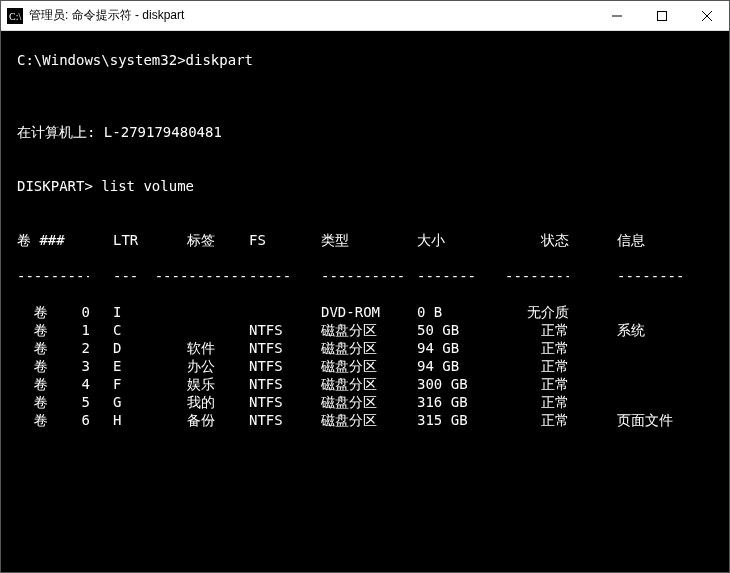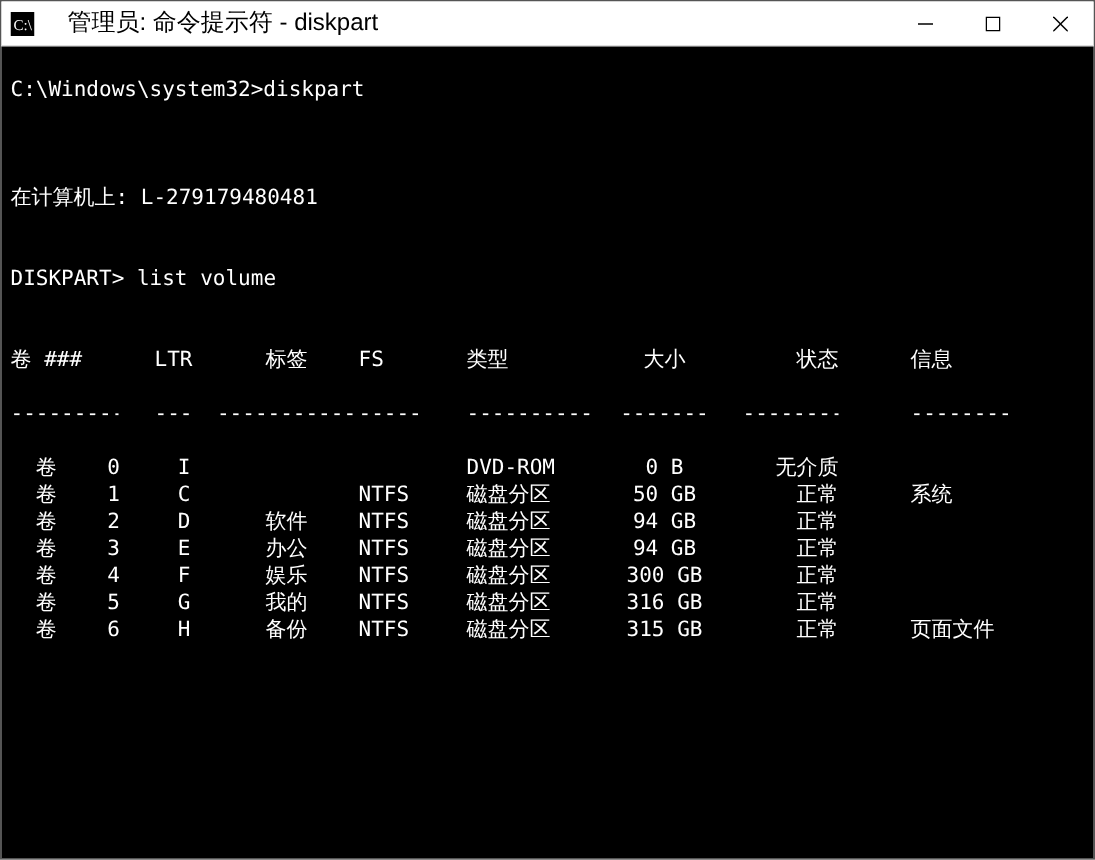--- a/index.html
+++ b/index.html
@@ -1,34 +1,34 @@
 <!DOCTYPE html>
 <html><head>
 <meta charset="utf-8">
 <style>
   * { margin: 0; padding: 0; box-sizing: border-box; }
   html, body { width: 730px; height: 573px; overflow: hidden; font-family: "SimSun", "NSimSun", monospace; }
   .window { width: 730px; height: 573px; display: flex; flex-direction: column; border: 1px solid #555; background: #fff; }
   .titlebar { height: 30px; background: #fff; display: flex; align-items: center; border-bottom: 1px solid #ddd; }
   .titlebar-icon { width: 16px; height: 16px; margin: 0 6px; display: flex; align-items: center; justify-content: center; }
-  .titlebar-title { flex: 1; font-size: 16px; color: #000; font-family: "Microsoft YaHei", sans-serif; margin-left: 16px; }
+  .titlebar-title { flex: 1; font-size: 12px; color: #000; font-family: "Microsoft YaHei", sans-serif; }
   .winbtn { width: 45px; height: 29px; display: flex; align-items: center; justify-content: center; color: #000; font-size: 12px; }
-  .terminal { flex: 1; background: #000; color: #fff; font-size: 14px; line-height: 18px; padding: 2px 6px; white-space: pre; overflow: hidden; font-family: "NSimSun","SimSun","Consolas",monospace; }
+  .terminal { flex: 1; background: #000; color: #fff; font-size: 14px; line-height: 18px; padding: 2px 16px; white-space: pre; overflow: hidden; font-family: "NSimSun","SimSun","Consolas",monospace; }
   .row { white-space: pre; }
   .hdr { display: flex; }
   .hdr span, .vol span { display: inline-block; }
   .c-vol   { width: 72px; }
   .c-gap1  { width: 24px; }
-  .c-ltr   { width: 24px; text-align: right; }
+  .c-ltr   { width: 24px; }
   .c-gap2  { width: 16px; }
   .c-label { width: 96px; text-align: center; }
   .c-fs    { width: 56px; }
   .c-gap3  { width: 16px; }
   .c-type  { width: 96px; }
-  .c-size  { width: 72px; text-align: center; }
+  .c-size  { width: 72px; text-align: left; }
   .c-gap4  { width: 16px; }
   .c-stat  { width: 64px; text-align: right; }
   .c-gap5  { width: 48px; }
   .c-info  { width: 80px; }
   .dash { overflow: hidden; }
 </style>
 </head>
 <body>
 
 <div class="window">

